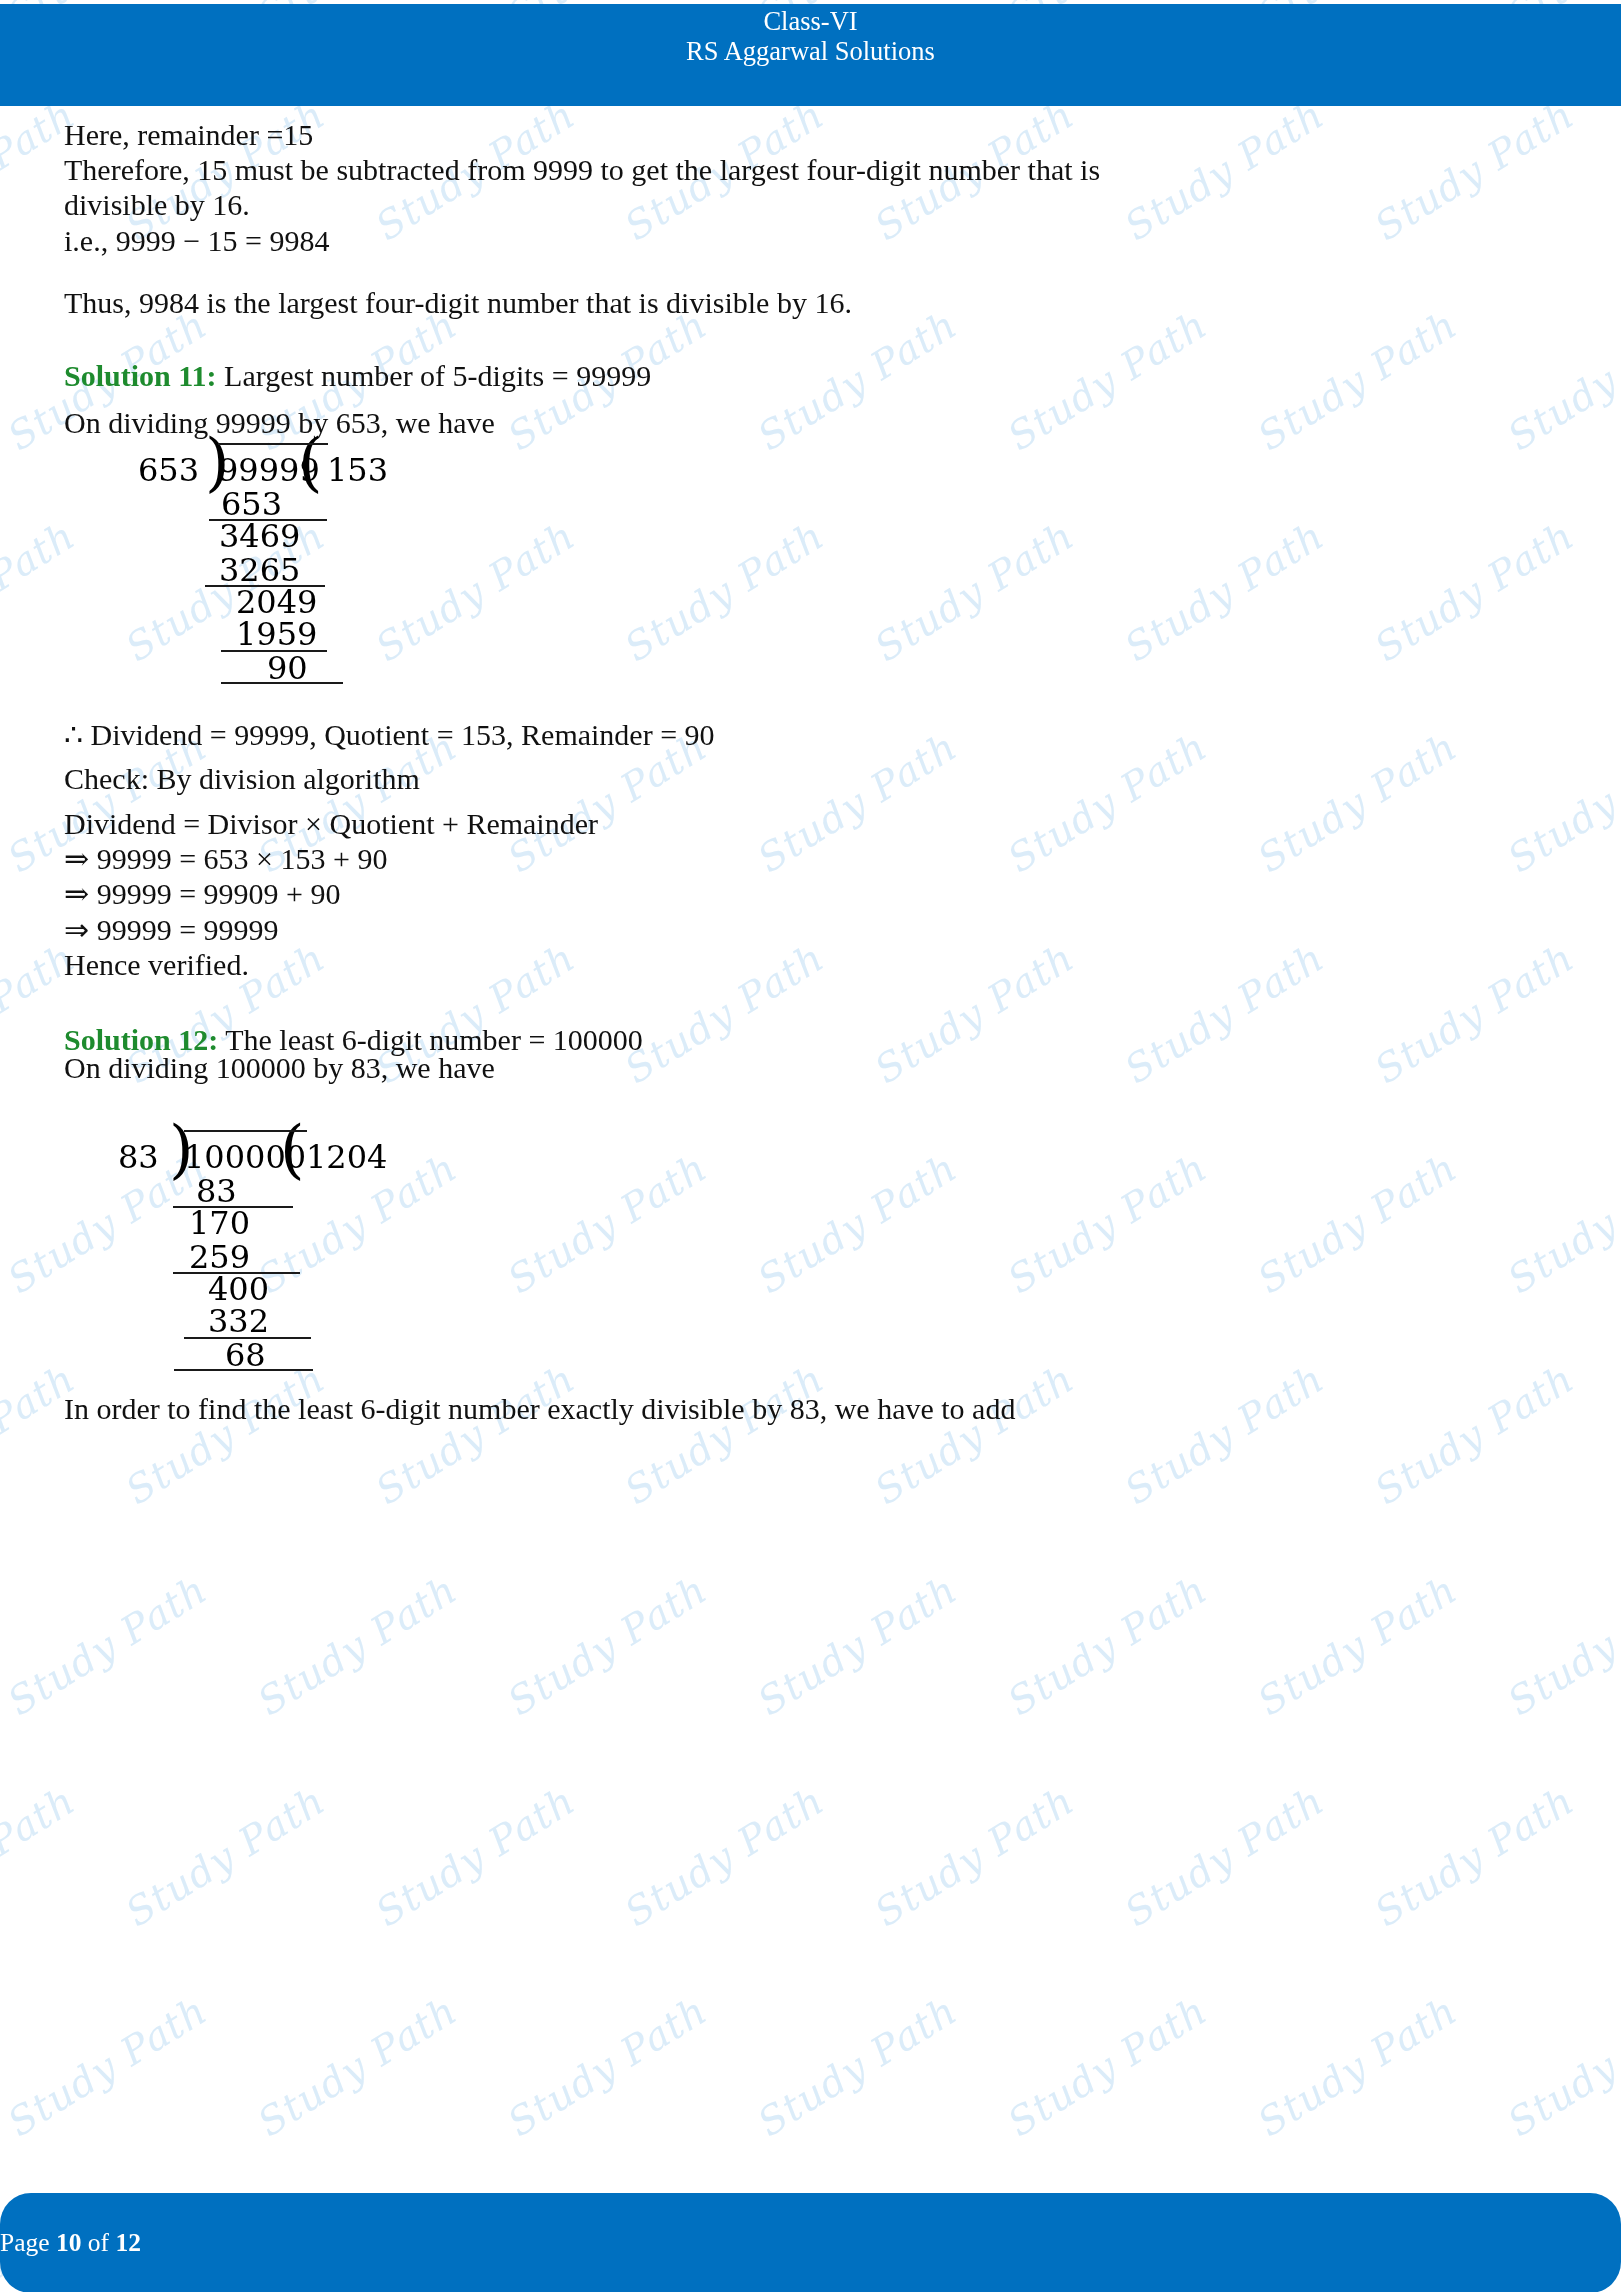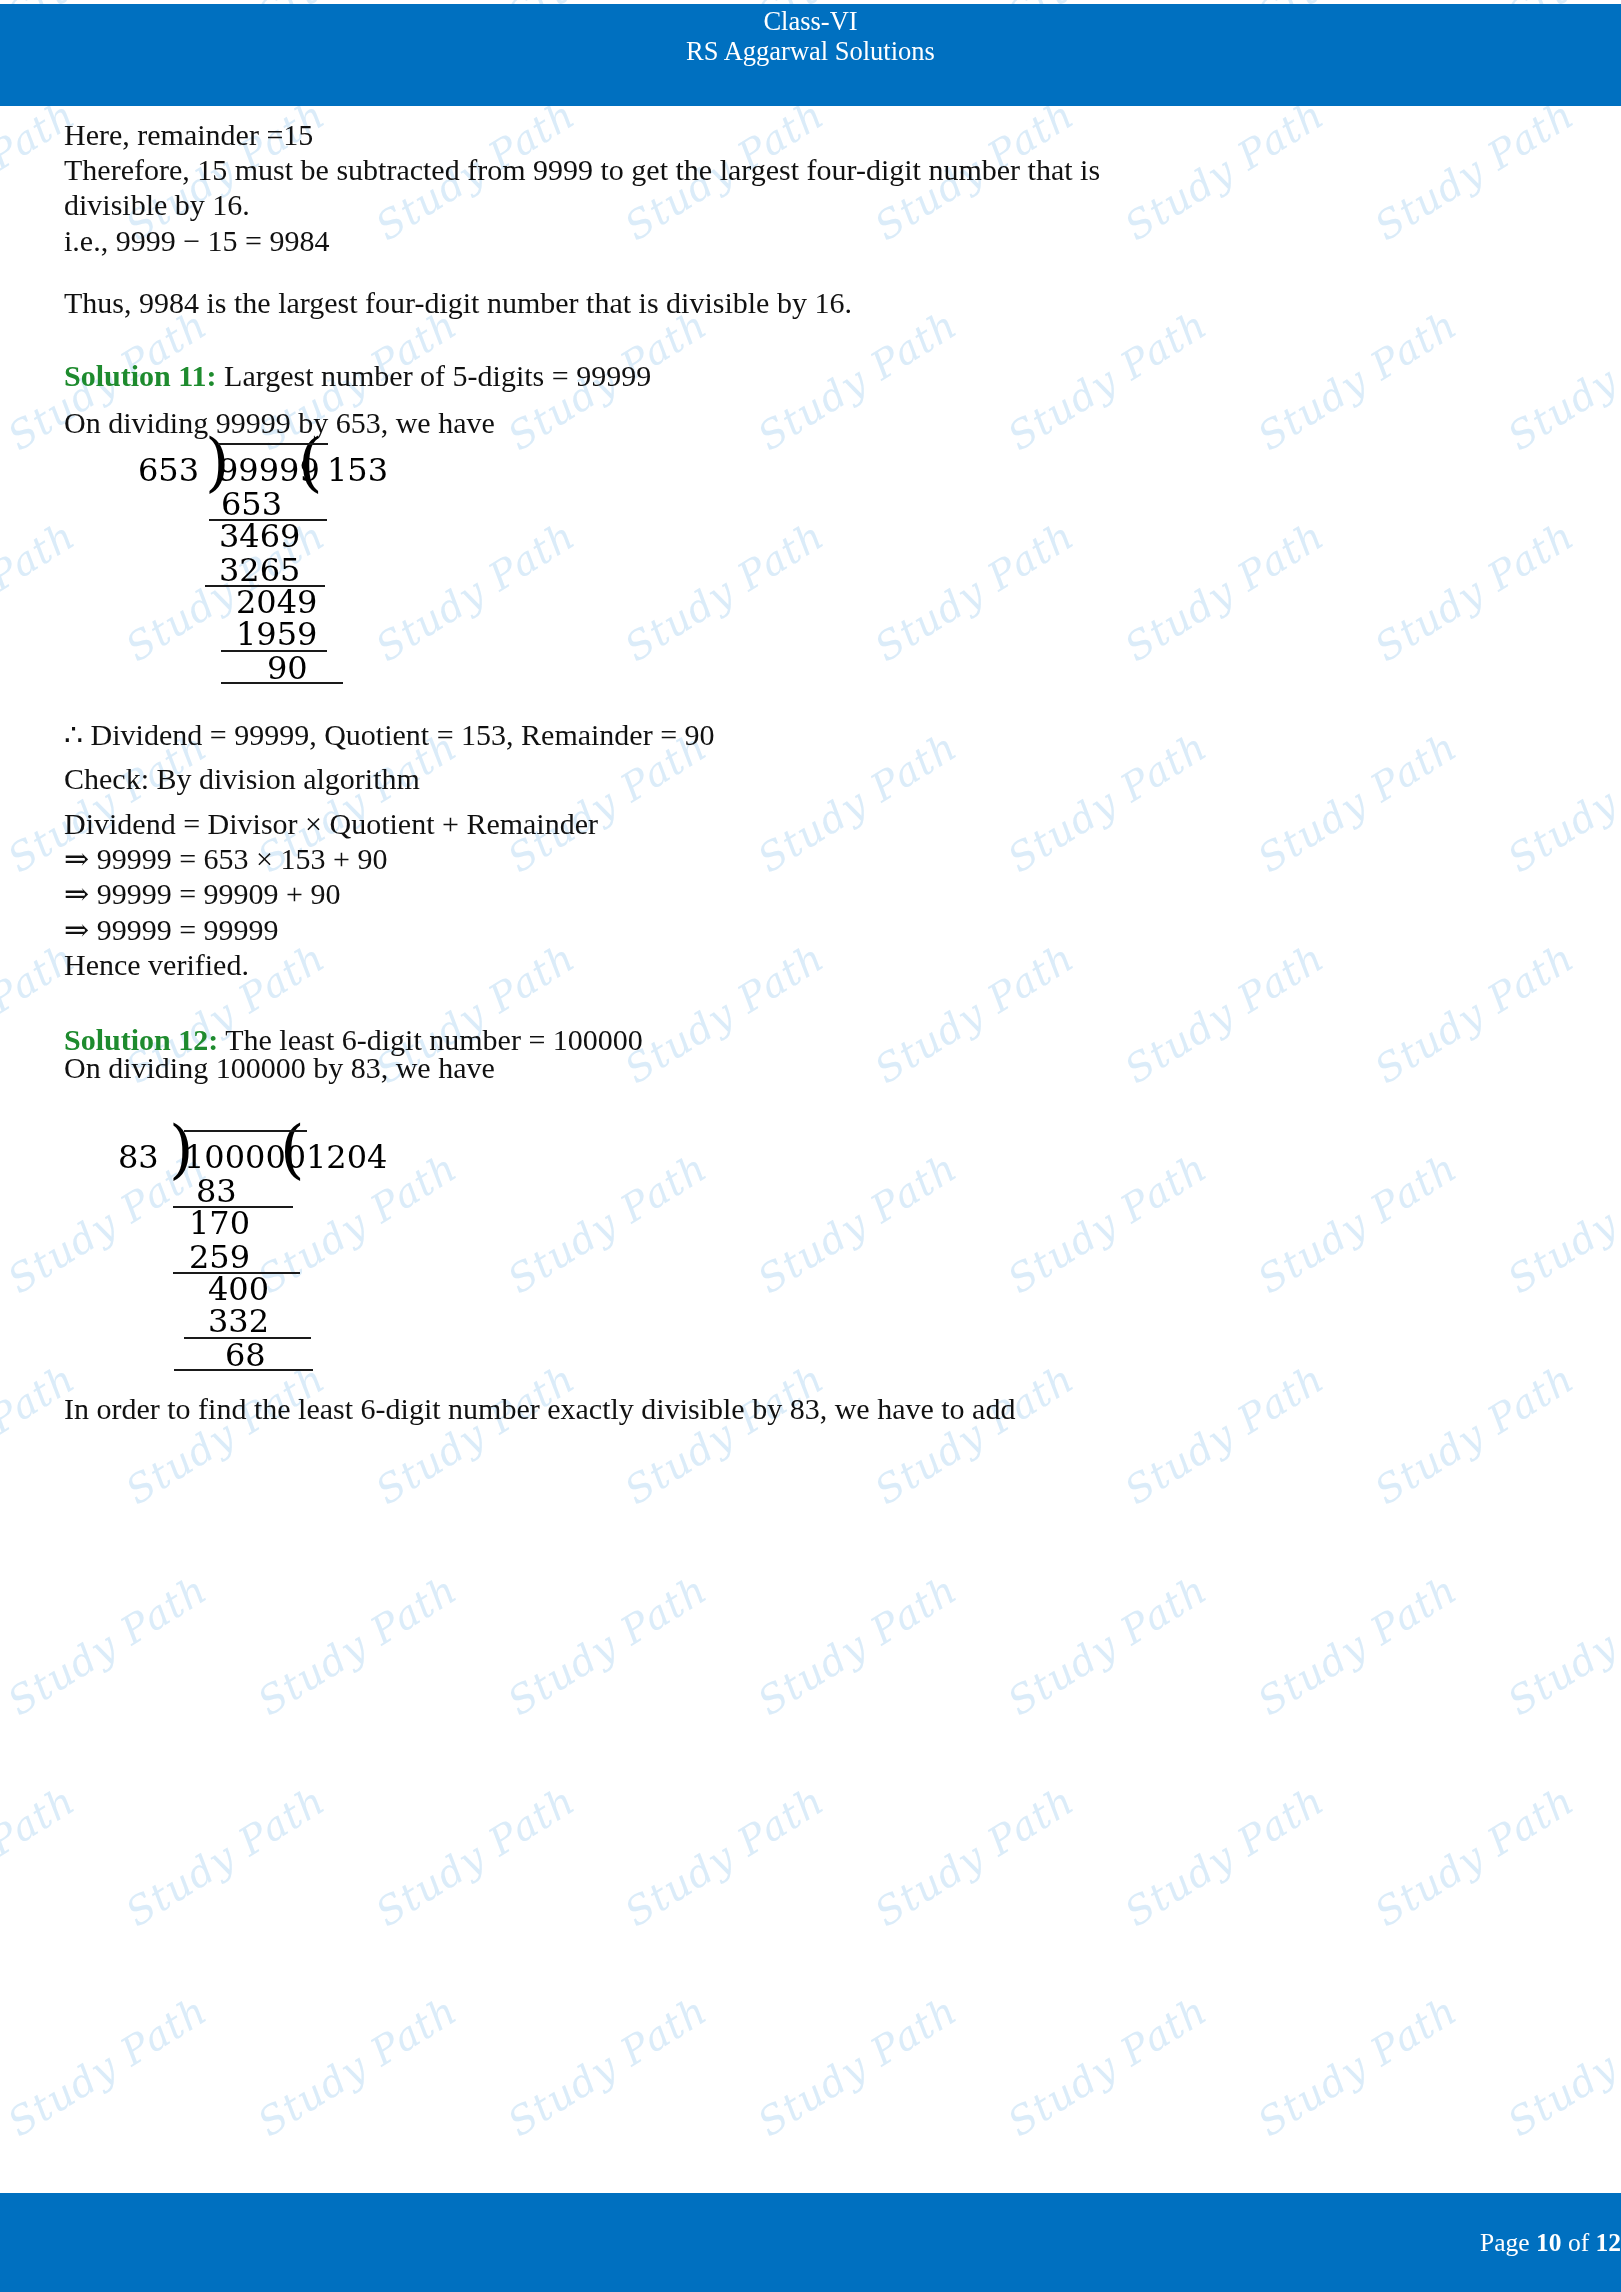--- a/index.html
+++ b/index.html
@@ -59,21 +59,22 @@
   #header-bar .hline {
     line-height: 30px;
     font-size: 26.5px;
     white-space: nowrap;
   }
   #footer-bar {
     top: 2193px;
     height: 100px;
     display: flex;
     align-items: center;
-    justify-content: flex-end;
+    justify-content: flex-start;
+    border-radius: 31px;
   }
   #footer-bar .fline {
     font-size: 25.5px;
   }
   #footer-bar b { font-weight: bold; }
 
   
   #content {
     position: absolute;
     left: 0; top: 106px;
@@ -255,21 +256,21 @@
 
     <span class="num" style="left:219px; top:220px;">90</span>
     <div class="uline" style="left:173px; top:253px; width:122px;"></div>
   </div>
 
   <div class="p" style="left:64px; top:606px;">∴ Dividend = 99999, Quotient = 153, Remainder = 90</div>
   <div class="p" style="left:64px; top:650px;">Check: By division algorithm</div>
   <div class="p" style="left:64px; top:695px;">Dividend = Divisor × Quotient + Remainder</div>
   <div class="p" style="left:64px; top:730px;">⇒ 99999 = 653 × 153 + 90</div>
   <div class="p" style="left:64px; top:765px;">⇒ 99999 = 99909 + 90</div>
-  <div class="p" style="left:64px; top:801px;">⇒ 99999 = 99999</div>
+  <div class="p" style="left:64px; top:801px;font-family:Liberation Serif, serif;">⇒ 99999 = 99999</div>
   <div class="p" style="left:64px; top:836px;">Hence verified.</div>
 
   <div class="p" style="left:64px; top:904px;margin-top:7px;">
     <span class="soln">Solution 12:</span><span> The least 6-digit number = 100000</span>
   </div>
   <div class="p" style="left:64px; top:939px;">On dividing 100000 by 83, we have</div>
 
   <div class="division" id="division-2" style="left:0px; top:1010px; width:421px; height:245px;">
     <span class="divisor num" style="left:118px; top:21.6px;">83</span>
     <span class="bracket-open" style="left:169px; top:7.8px;">)</span>

